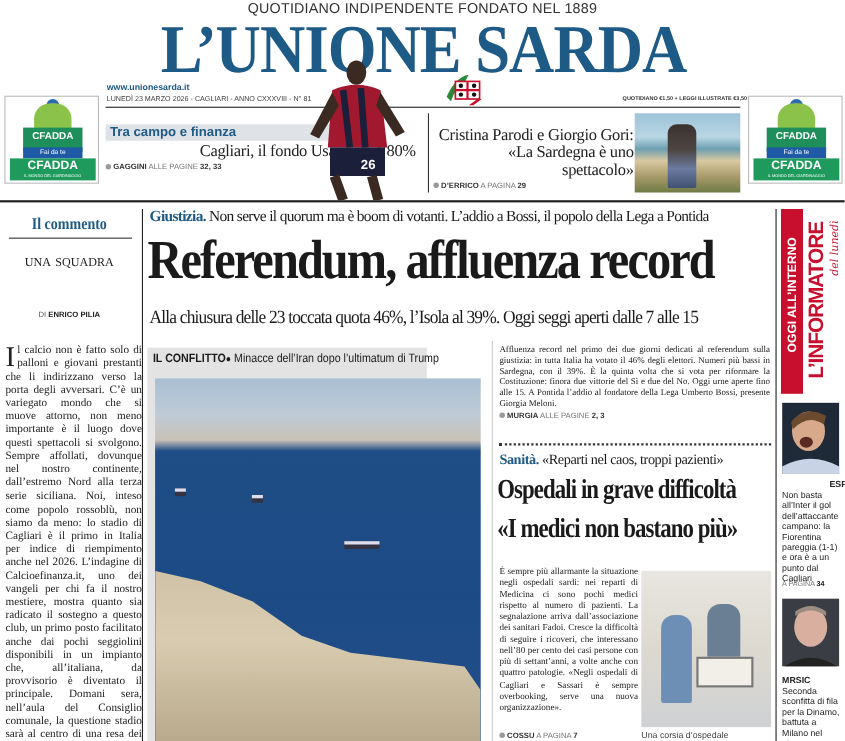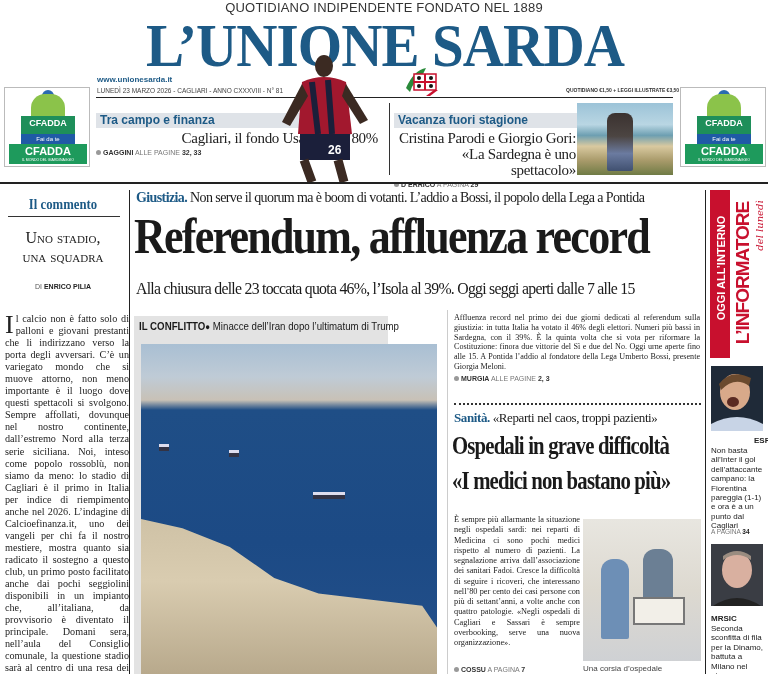--- a/index.html
+++ b/index.html
@@ -149,37 +149,35 @@
   <path d="M40 30 L46 82 M56 28 L60 82" stroke="#1b1f3a" stroke-width="6"></path>
   <path d="M30 32 L10 70 L18 74 L36 44Z" fill="#3b2a22"></path>
   <path d="M74 32 L96 68 L88 72 L70 44Z" fill="#3b2a22"></path>
   <rect x="28" y="82" width="50" height="26" fill="#1b1f3a"></rect>
   <text x="56" y="102" fill="#fff" font-size="12" font-family="Liberation Sans, sans-serif" font-weight="bold">26</text>
   <path d="M32 108 L40 130 M66 108 L72 130" stroke="#3b2a22" stroke-width="9"></path>
 </svg>
 
 <div class="abs" style="left:389px;top:103px;width:1px;height:72px;background:#333;"></div>
 <div class="abs" style="left:394px;top:113px;width:182px;">
-  <div class="kicker-bar" style="width:184px;">Vacanza fuori stagione</div>
   <div class="teaser-title" style="margin-top:2px;">Cristina Parodi e Giorgio Gori:</div>
   <div class="teaser-title">«La Sardegna è uno spettacolo»</div>
   <div class="byline" style="margin-top:3px;">
     <span class="dot"></span><b>D’ERRICO</b> <span>A PAGINA</span> <b>29</b>
   </div>
 </div>
 <div class="abs beach-photo">
     <div class="couple"></div>
   </div>
 
 <div class="abs section-rule"></div>
 
 <div class="abs comment-head">Il commento</div>
 <div class="abs comment-rule"></div>
 <div class="abs comment-title">
-  <div>Uno stadio,</div>
   <div>una squadra</div>
 </div>
 <div class="abs comment-author">
   <span>DI</span> <b>ENRICO PILIA</b>
 </div>
 <div class="abs comment-body">
   <span class="drop">I</span><span>l calcio non è fatto solo di palloni e giovani prestanti che li indirizzano verso la porta degli avversari. C’è un variegato mondo che si muove attorno, non meno importante è il luogo dove questi spettacoli si svolgono. Sempre affollati, dovunque nel nostro continente, dall’estremo Nord alla terza serie siciliana. Noi, inteso come popolo rossoblù, non siamo da meno: lo stadio di Cagliari è il primo in Italia per indice di riempimento anche nel 2026. L’indagine di Calcioefinanza.it, uno dei vangeli per chi fa il nostro mestiere, mostra quanto sia radicato il sostegno a questo club, un primo posto facilitato anche dai pochi seggiolini disponibili in un impianto che, all’italiana, da provvisorio è diventato il principale. Domani sera, nell’aula del Consiglio comunale, la questione stadio sarà al centro di una resa dei conti, documenti e cifre saranno messi sul tavolo e si cercherà di capire perché</span>
 </div>
 <div class="abs vrule-left"></div>
 

